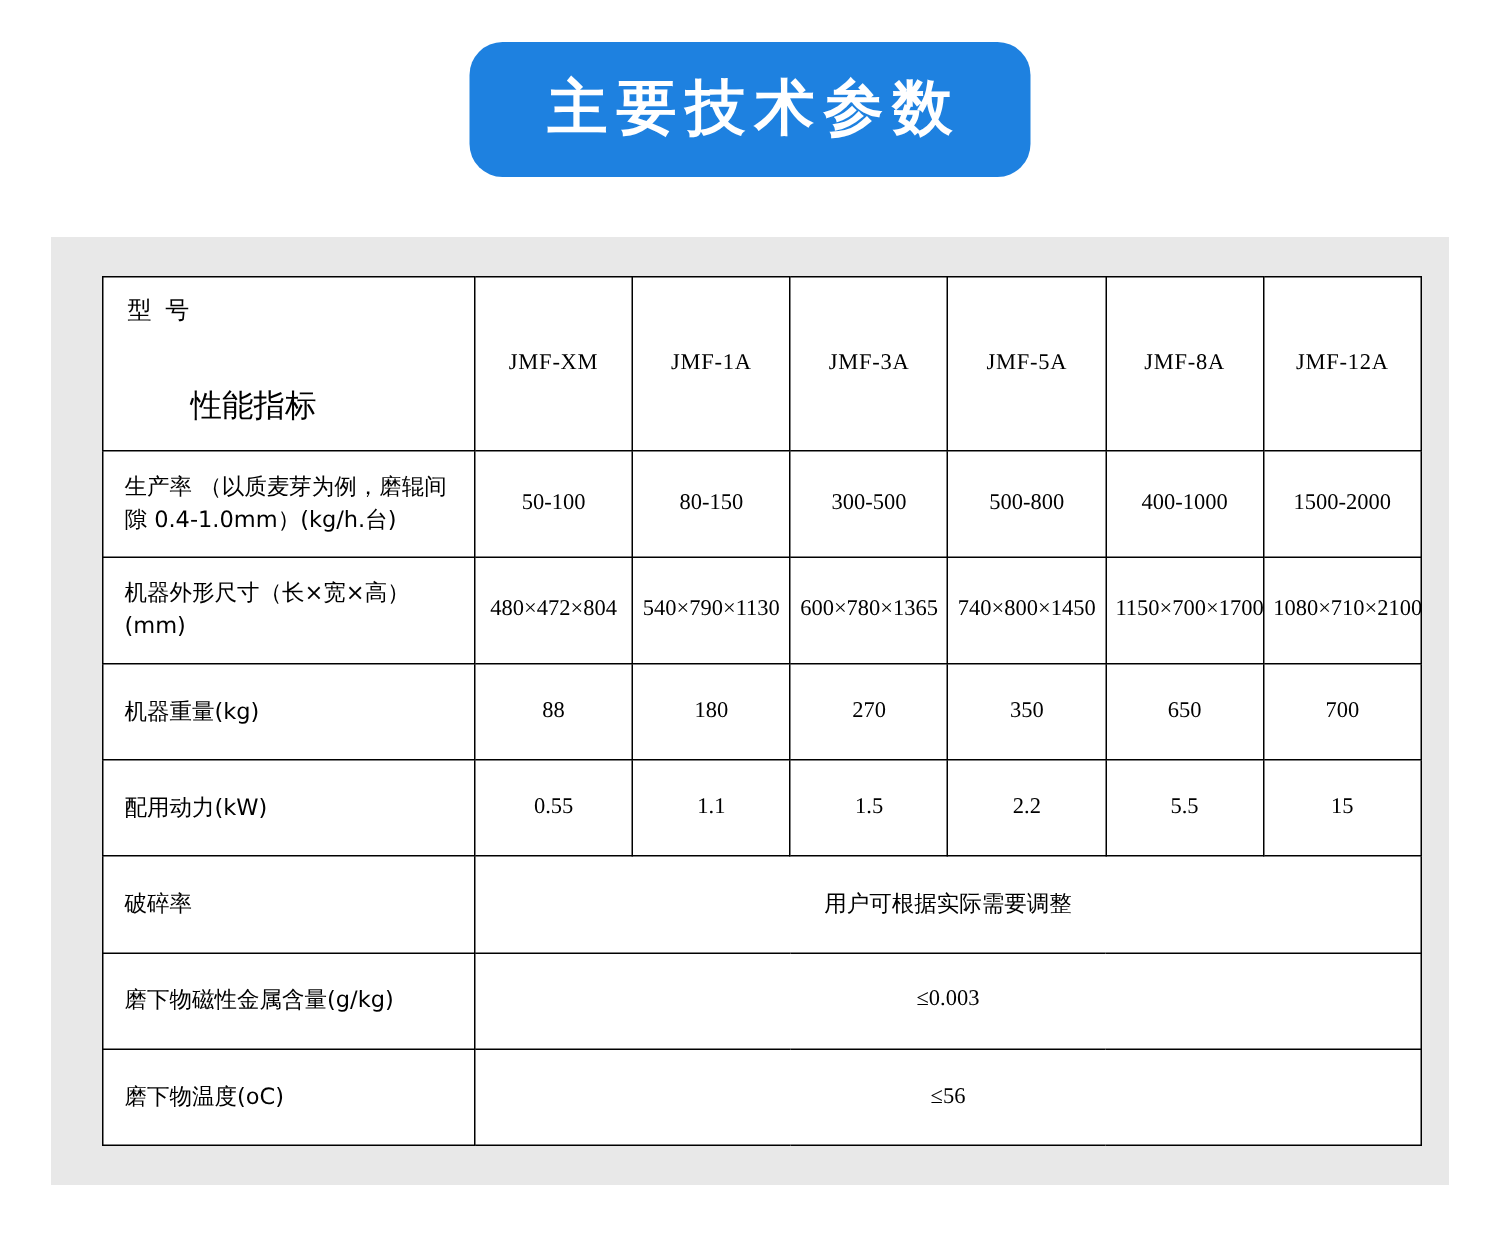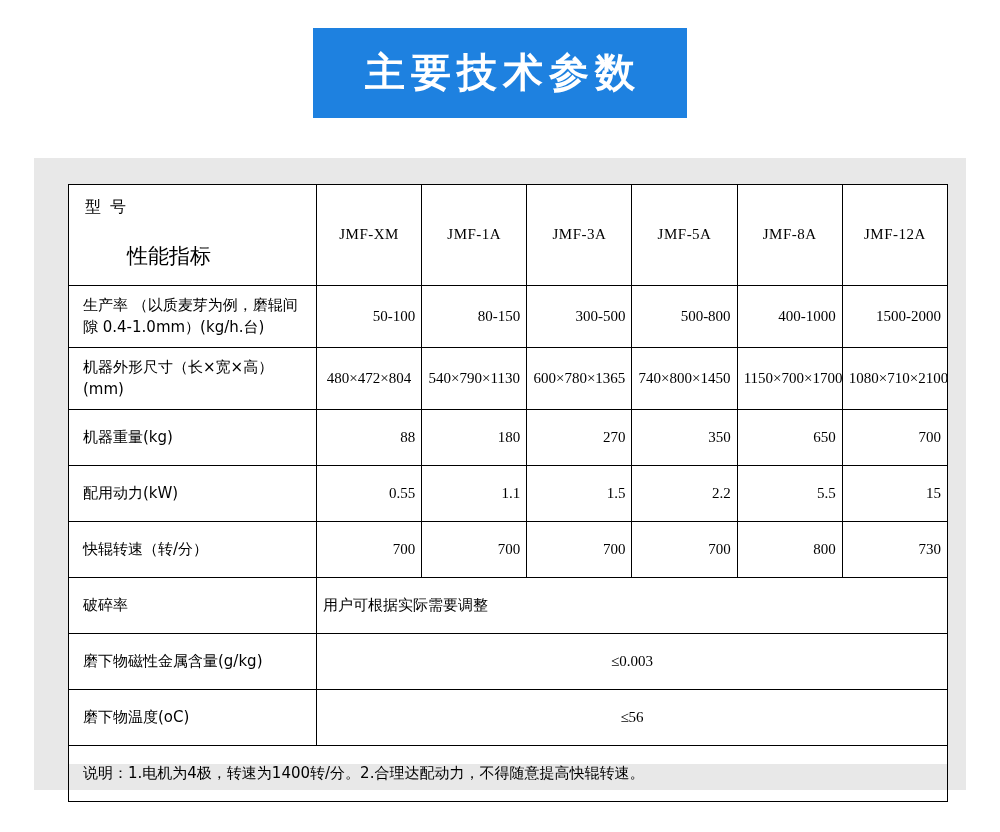--- a/index.html
+++ b/index.html
@@ -30,20 +30,21 @@
   .banner {
     display: inline-block;
     background: #1e81e0;
     color: #ffffff;
     font-family: "DejaVu Sans", sans-serif;
     font-size: 40px;
     font-weight: bold;
     letter-spacing: 6px;
     padding: 22px 46px 24px 52px;
     line-height: 1.1;
+    border-radius: 22px;
   }
   
   .frame {
     position: absolute;
     left: 34px;
     top: 158px;
     width: 932px;
     height: 632px;
     background: #e8e8e8;
     box-sizing: border-box;
@@ -100,32 +101,33 @@
     letter-spacing: 0.5px;
     margin-top: 43px;
   }
   .rowlabel {
     font-family: "DejaVu Sans", sans-serif;
     font-size: 14.5px;
     padding-left: 14px !important;
     line-height: 1.6;
   }
   .val {
-    text-align: right;
+    text-align: center;
     font-family: "Liberation Serif", serif;
     font-size: 15px;
   }
   .val-sm {
     text-align: center;
     font-family: "Liberation Serif", serif;
     font-size: 14.5px;
     line-height: 1.5;
   }
   .merged {
-    font-family: Liberation Serif, serif;
+    text-align: center;
+    font-family: Liberation Sans, sans-serif;
     font-size: 14.5px;
     margin-left: 27px;
   }
   .merged-num {
     text-align: center;
     font-family: "Liberation Serif", serif;
     font-size: 15px;
   }
   .note {
     font-family: "DejaVu Sans", sans-serif;
@@ -205,46 +207,34 @@
           <tr class="r-tall">
             <td class="rowlabel">配用动力(kW)</td>
             <td class="val">0.55</td>
             <td class="val">1.1</td>
             <td class="val">1.5</td>
             <td class="val">2.2</td>
             <td class="val">5.5</td>
             <td class="val">15</td>
           </tr>
 
-          <tr class="r-tall">
-            <td class="rowlabel">快辊转速（转/分）</td>
-            <td class="val">700</td>
-            <td class="val">700</td>
-            <td class="val">700</td>
-            <td class="val">700</td>
-            <td class="val">800</td>
-            <td class="val">730</td>
-          </tr>
 
           <tr class="r-tall">
             <td class="rowlabel">破碎率</td>
             <td class="merged" colspan="6">用户可根据实际需要调整</td>
           </tr>
 
           <tr class="r-tall">
             <td class="rowlabel">磨下物磁性金属含量(g/kg)</td>
             <td class="merged-num" colspan="6">≤0.003</td>
           </tr>
 
           <tr class="r-tall">
             <td class="rowlabel">磨下物温度(oC)</td>
             <td class="merged-num" colspan="6">≤56</td>
           </tr>
 
-          <tr class="r-tall">
-            <td class="note" colspan="7">说明：1.电机为4极，转速为1400转/分。2.合理达配动力，不得随意提高快辊转速。</td>
-          </tr>
         </tbody>
       </table>
 
     </div>
   </div>
 </div>
 
 </body></html>

